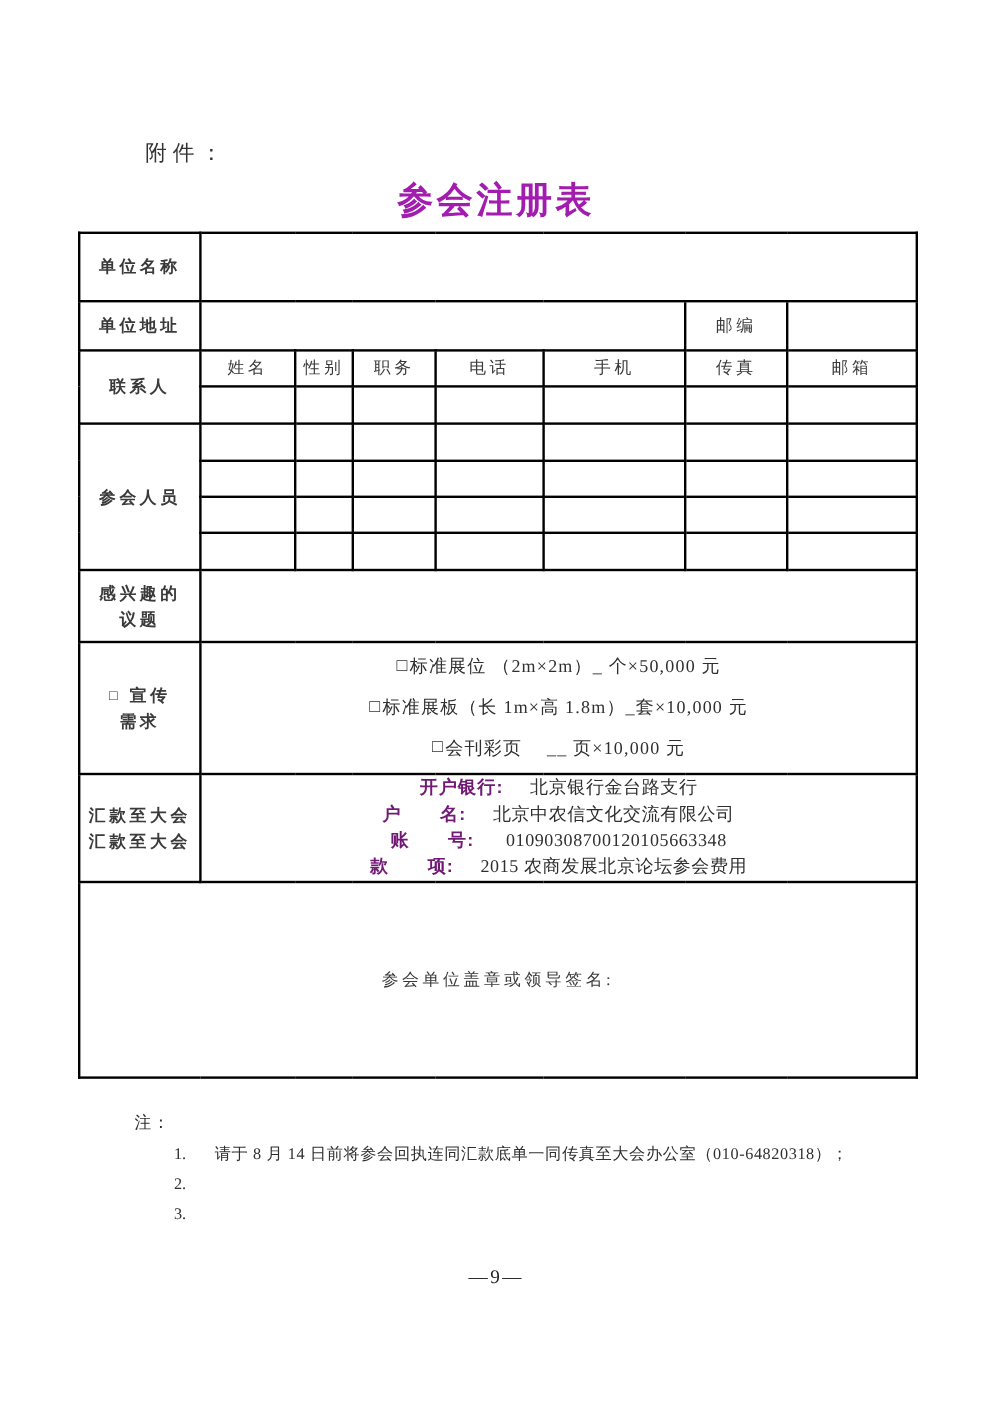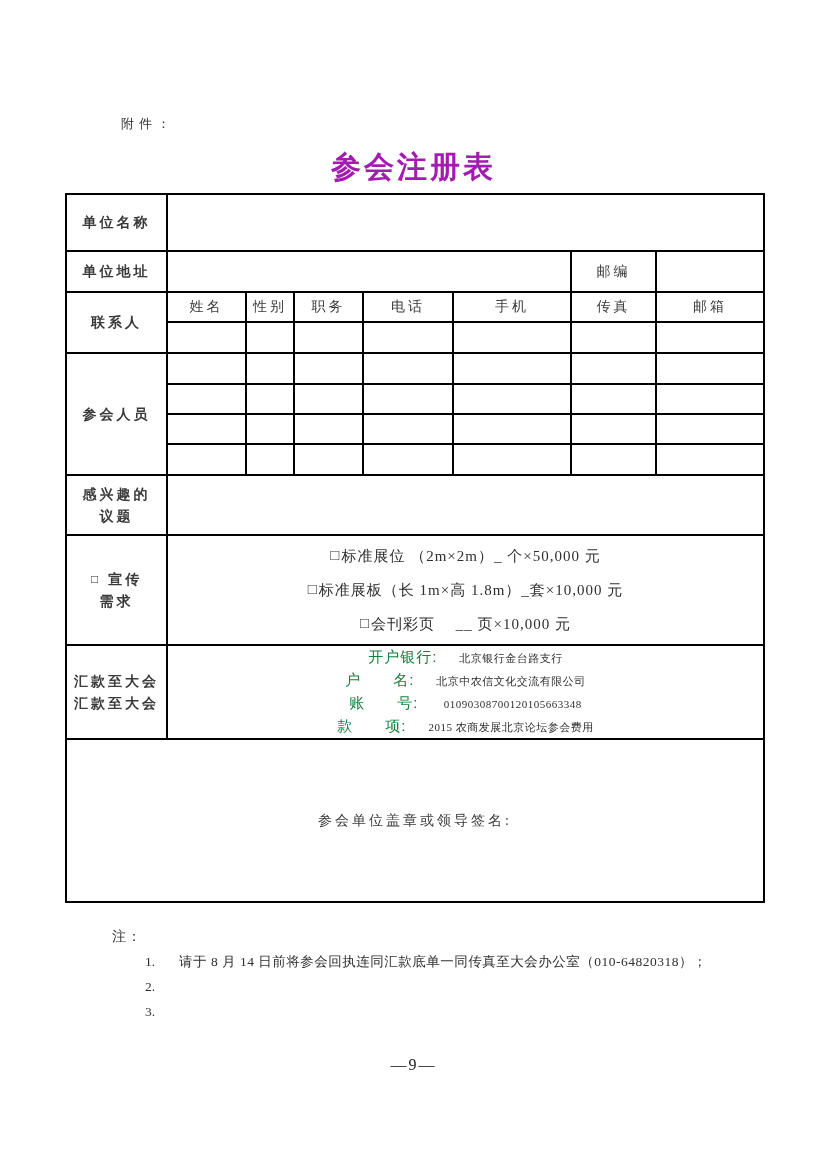--- a/index.html
+++ b/index.html
@@ -1,21 +1,21 @@
 <!DOCTYPE html>
 <html><head>
 <meta charset="utf-8">
 <style>
   * { margin: 0; padding: 0; box-sizing: border-box; }
   html, body { width: 827px; height: 1169px; background: #ffffff; overflow: hidden; }
   body { font-family: "Liberation Serif", serif; color: #2f2f2f; position: relative; }
 
   .attachment {
     position: absolute; left: 121px; top: 115px;
-    font-size: 13px; color: #333; letter-spacing: 5px;
+    font-size: 18px; color: #333; letter-spacing: 5px;
   }
   .title {
     position: absolute; left: 0; top: 147px; width: 827px;
     text-align: center; font-family: "Liberation Sans", sans-serif;
     font-weight: bold; font-size: 30px; color: #a21caf; letter-spacing: 3px;
   }
 
   table.form-table {
     position: absolute; left: 65px; top: 193px; width: 698px;
     border-collapse: collapse; table-layout: fixed; border-radius: 14px;
@@ -47,24 +47,24 @@
   .pub-line {
     font-size: 15px; color: #2f2f2f; letter-spacing: 1px;
     line-height: 34px; white-space: pre-wrap;
   }
   .cb { display: inline-block; color: #333; margin-right: 1px; transform: translateY(-1px); }
   .label .cb { font-size: 12px; margin-right: 7px; }
 
   td.remit-cell { text-align: left; vertical-align: middle; padding: 2px 4px 2px 7px; }
   .remit-line { line-height: 21px; white-space: pre-wrap; letter-spacing: 0.5px; }
   .remit-label {
-    font-family: "Liberation Sans", sans-serif; font-weight: normal;
-    font-size: 15px; color: #15803d; margin-right: 22px; letter-spacing: 1px;
-  }
-  .remit-value { font-size: 11px; color: #2f2f2f; }
+    font-family: "Liberation Sans", sans-serif; font-weight: bold;
+    font-size: 15px; color: #701a75; margin-right: 22px; letter-spacing: 1px;
+  }
+  .remit-value { font-size: 15px; color: #2f2f2f; }
 
   td.sign {
     text-align: left; vertical-align: top; padding: 7px 8px;
     font-size: 15px; color: #333; letter-spacing: 2px;
   }
 
   .notes { position: absolute; left: 112px; top: 924px; width: 628px; }
   .note-head { font-size: 14px; color: #2f2f2f; line-height: 25px; letter-spacing: 1px; }
   .note-item { display: flex; padding-left: 33px; }
   .note-num { width: 34px; flex: none; font-size: 13.5px; line-height: 25px; color: #2f2f2f; }

